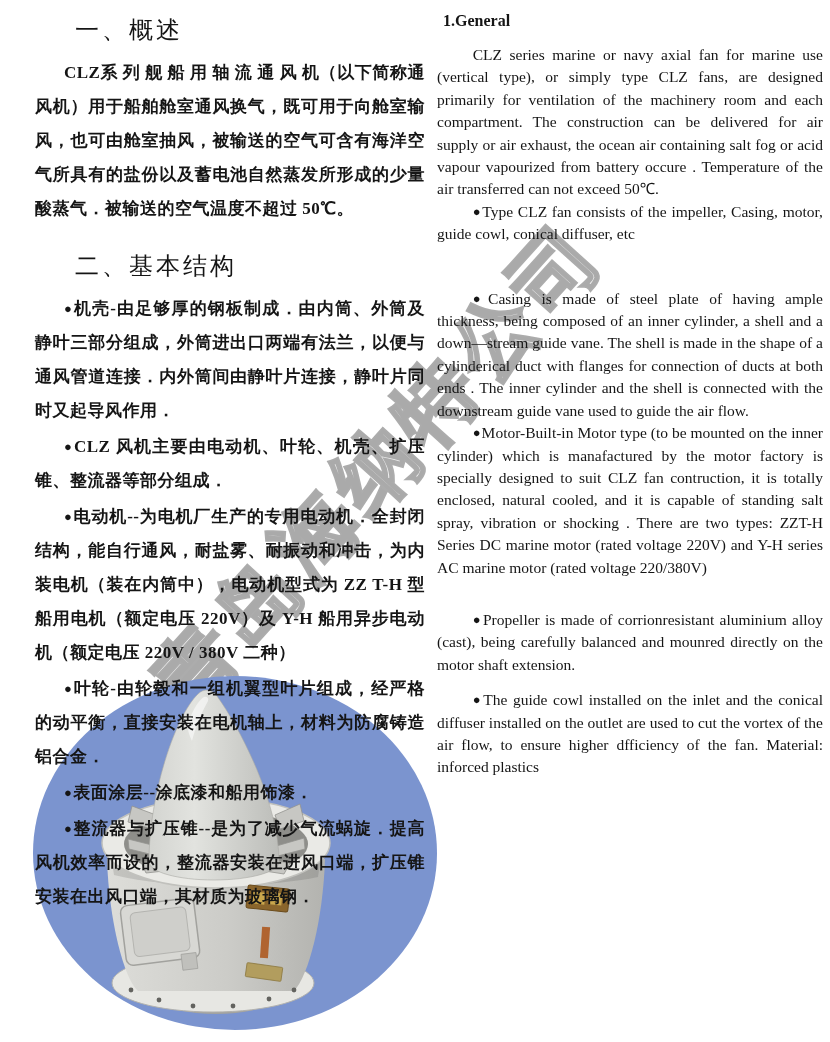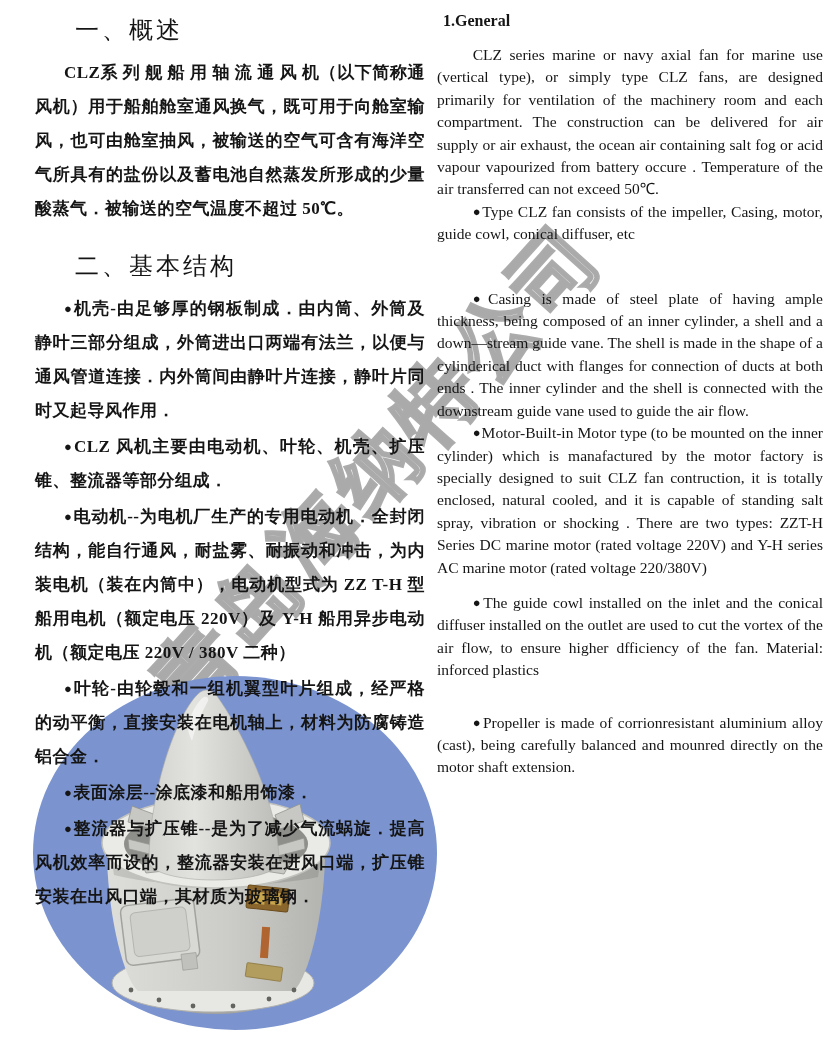--- a/index.html
+++ b/index.html
@@ -175,17 +175,17 @@
   </div>
 
   <div class="col col-right">
     <p class="en-heading">1.General</p>
     <p class="en-para">CLZ series marine or navy axial fan for marine  use (vertical type), or simply type CLZ fans, are designed primarily for ventilation of the machinery room and each compartment. The construction can be delivered for air supply or air exhaust, the ocean air containing salt fog or acid vapour vapourized from battery occure . Temperature of the air transferred can not exceed 50℃.</p>
 
 
     <p class="en-bullet"><span class="dot">●</span><span>Type CLZ fan consists of the impeller, Casing, motor, guide cowl, conical diffuser, etc</span></p>
     <p class="en-bullet gap-lg"><span class="dot">●</span><span>Casing is made of steel plate of having ample thickness, being composed of an inner cylinder, a shell and a down—stream guide vane. The shell is made in the shape of a cylinderical duct with flanges for connection of ducts at both ends . The inner cylinder and the shell is connected with the downstream guide vane used to guide the air flow.</span></p>
     <p class="en-bullet"><span class="dot">●</span><span>Motor-Built-in Motor type (to be mounted on the inner cylinder) which is manafactured by the motor factory is specially designed to suit CLZ fan contruction, it is totally enclosed, natural cooled, and it is capable of standing salt spray, vibration or shocking . There are two types: ZZT-H Series DC marine motor (rated voltage 220V) and Y-H series AC marine motor (rated voltage 220/380V)</span></p>
+    <p class="en-bullet gap-md"><span class="dot">●</span><span>Propeller is made of corrionresistant aluminium alloy (cast), being carefully balanced and mounred directly on the motor shaft extension.</span></p>
     <p class="en-bullet gap-sm"><span class="dot">●</span><span>The guide cowl installed on the inlet and the conical diffuser installed on the outlet are used to cut the vortex of the air flow, to ensure higher dfficiency of the fan. Material: inforced plastics</span></p>
-    <p class="en-bullet gap-md"><span class="dot">●</span><span>Propeller is made of corrionresistant aluminium alloy (cast), being carefully balanced and mounred directly on the motor shaft extension.</span></p>
   </div>
 
 </div>
 
 </body></html>

